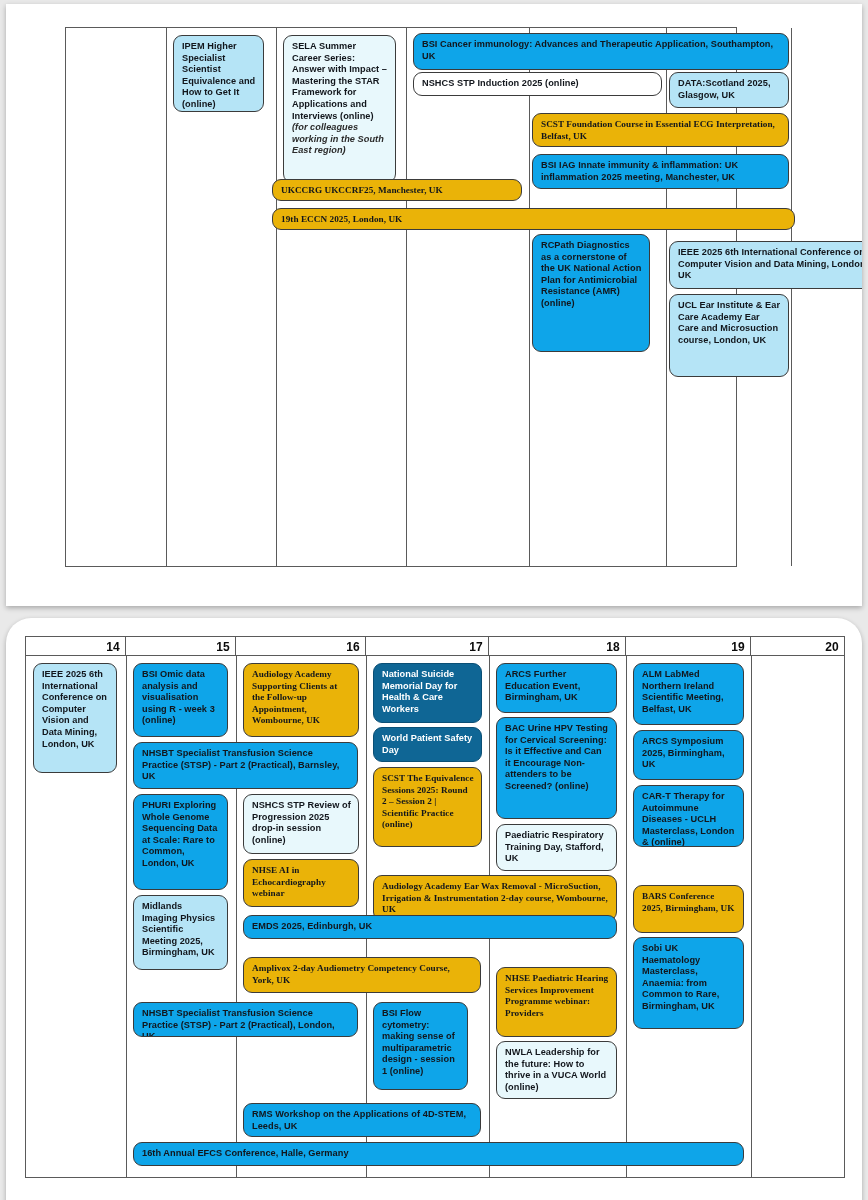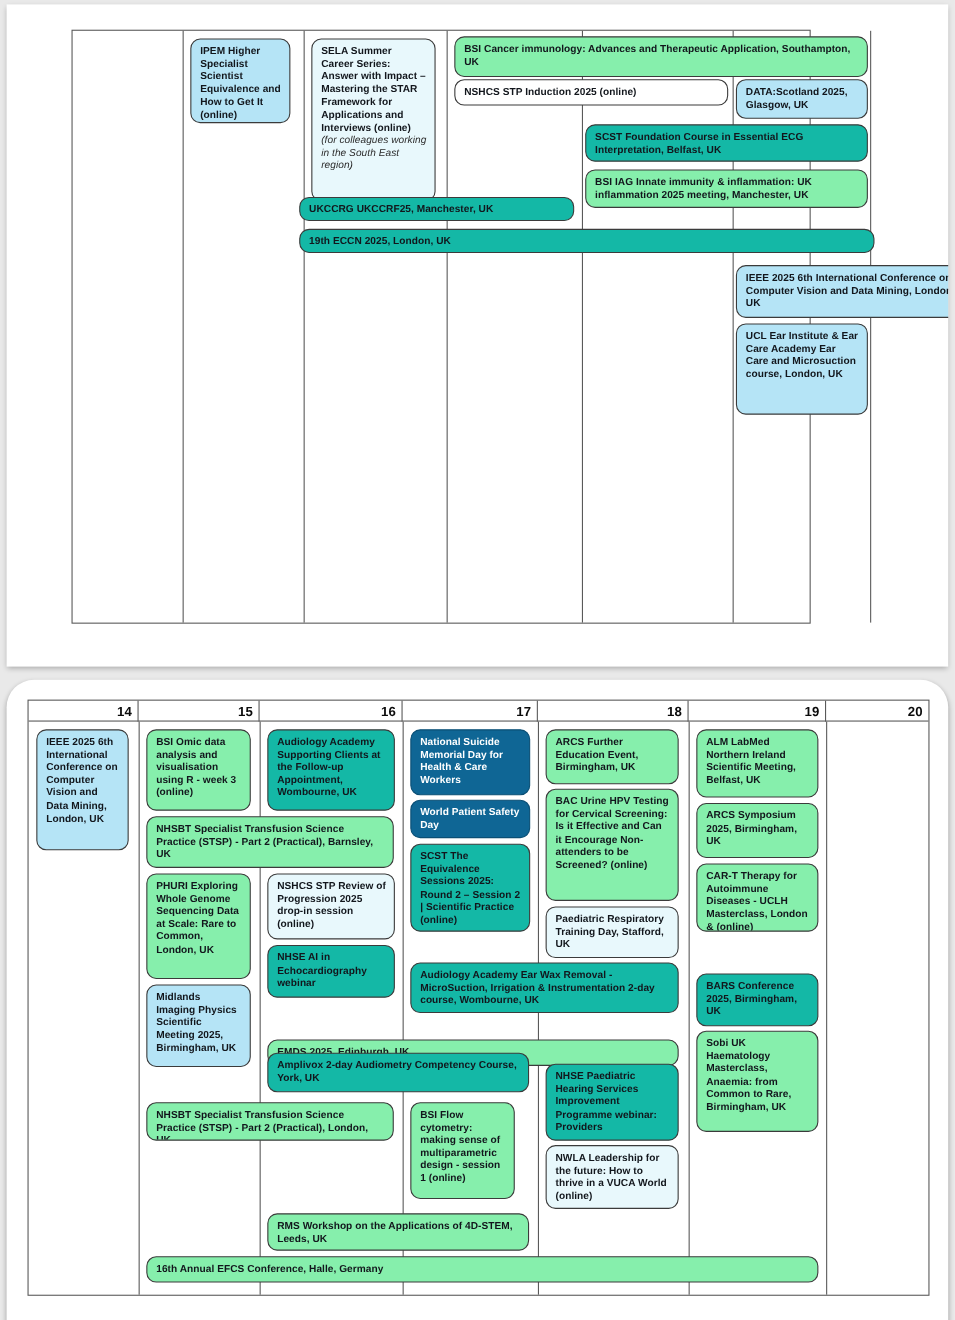--- a/index.html
+++ b/index.html
@@ -67,27 +67,27 @@
     line-height:11.6px;
     font-weight:bold;
     color:#12161c;
     letter-spacing:.05px;
     overflow:hidden;
     word-wrap:break-word;
   }
   .ev .sub{
     display:block;
     font-style:italic;
-    font-weight:normal;
+    font-weight:bold;
     color:#2b2b2b;
   }
   
   .c-cyan    { background:#b5e4f6; }
-  .c-mint    { background:#14b8a6; }
-  .c-lav     { background:#86efac; }
+  .c-mint    { background:#eab308;font-family:Liberation Serif, serif; }
+  .c-lav     { background:#0ea5e9; }
   .c-white   { background:#ffffff; }
   .c-palecyn { background:#e8f8fc; }
   .c-deep    { background:#0f6695; color:#ffffff; border-color:#0b4f75; }
 </style>
 </head>
 <body>
 
 <div class="page">
 
   <div class="panel" id="panel-top">
@@ -112,20 +112,21 @@
 
       <div class="ev c-mint" style="left:466px;top:85px;width:257px;height:34px"><span>SCST Foundation Course in Essential ECG Interpretation, Belfast, UK</span></div>
 
       <div class="ev c-lav" style="left:466px;top:126px;width:257px;height:35px"><span>BSI IAG Innate immunity &amp; inflammation: UK inflammation 2025 meeting, Manchester, UK</span></div>
 
       <div class="ev c-mint" style="left:206px;top:151px;width:250px;height:22px"><span>UKCCRG UKCCRF25, Manchester, UK</span></div>
 
       <div class="ev c-mint" style="left:206px;top:180px;width:523px;height:22px"><span>19th ECCN 2025, London, UK</span></div>
 
 
+      <div class="ev c-lav" style="left:466px;top:206px;width:118px;height:118px"><span>RCPath Diagnostics as a cornerstone of the UK National Action Plan for Antimicrobial Resistance (AMR) (online)</span></div>
 
       <div class="ev c-cyan" style="left:603px;top:213px;width:221px;height:48px"><span>IEEE 2025 6th International Conference on Computer Vision and Data Mining, London, UK</span></div>
 
       <div class="ev c-cyan" style="left:603px;top:266px;width:120px;height:83px"><span>UCL Ear Institute &amp; Ear Care Academy Ear Care and Microsuction course, London, UK</span></div>
 
     </div>
   </div>
 
   <div class="panel" id="panel-bottom">
     <div class="grid" id="grid-bottom">
@@ -192,21 +193,21 @@
       <div class="ev c-mint" style="left:217px;top:222px;width:116px;height:48px"><span>NHSE AI in Echocardiography webinar</span></div>
 
       <div class="ev c-lav" style="left:607px;top:148px;width:111px;height:62px"><span>CAR-T Therapy for Autoimmune Diseases - UCLH Masterclass, London &amp; (online)</span></div>
 
       <div class="ev c-mint" style="left:347px;top:238px;width:244px;height:46px"><span>Audiology Academy Ear Wax Removal - MicroSuction, Irrigation &amp; Instrumentation 2-day course, Wombourne, UK</span></div>
 
       <div class="ev c-mint" style="left:607px;top:248px;width:111px;height:48px"><span>BARS Conference 2025, Birmingham, UK</span></div>
 
       <div class="ev c-cyan" style="left:107px;top:258px;width:95px;height:75px"><span>Midlands Imaging Physics Scientific Meeting 2025, Birmingham, UK</span></div>
 
-      <div class="ev c-lav" style="left:217px;top:308px;width:374px;height:24px"><span>EMDS 2025, Edinburgh, UK</span></div>
+      <div class="ev c-lav" style="left:217px;top:278px;width:374px;height:24px"><span>EMDS 2025, Edinburgh, UK</span></div>
 
       <div class="ev c-lav" style="left:607px;top:300px;width:111px;height:92px"><span>Sobi UK Haematology Masterclass, Anaemia: from Common to Rare, Birmingham, UK</span></div>
 
       <div class="ev c-mint" style="left:217px;top:320px;width:238px;height:36px"><span>Amplivox 2-day Audiometry Competency Course, York, UK</span></div>
 
       <div class="ev c-mint" style="left:470px;top:330px;width:121px;height:70px"><span>NHSE Paediatric Hearing Services Improvement Programme webinar: Providers</span></div>
 
       <div class="ev c-lav" style="left:107px;top:365px;width:225px;height:35px"><span>NHSBT Specialist Transfusion Science Practice (STSP) - Part 2 (Practical), London, UK</span></div>
 
       <div class="ev c-lav" style="left:347px;top:365px;width:95px;height:88px"><span>BSI Flow cytometry: making sense of multiparametric design - session 1 (online)</span></div>

